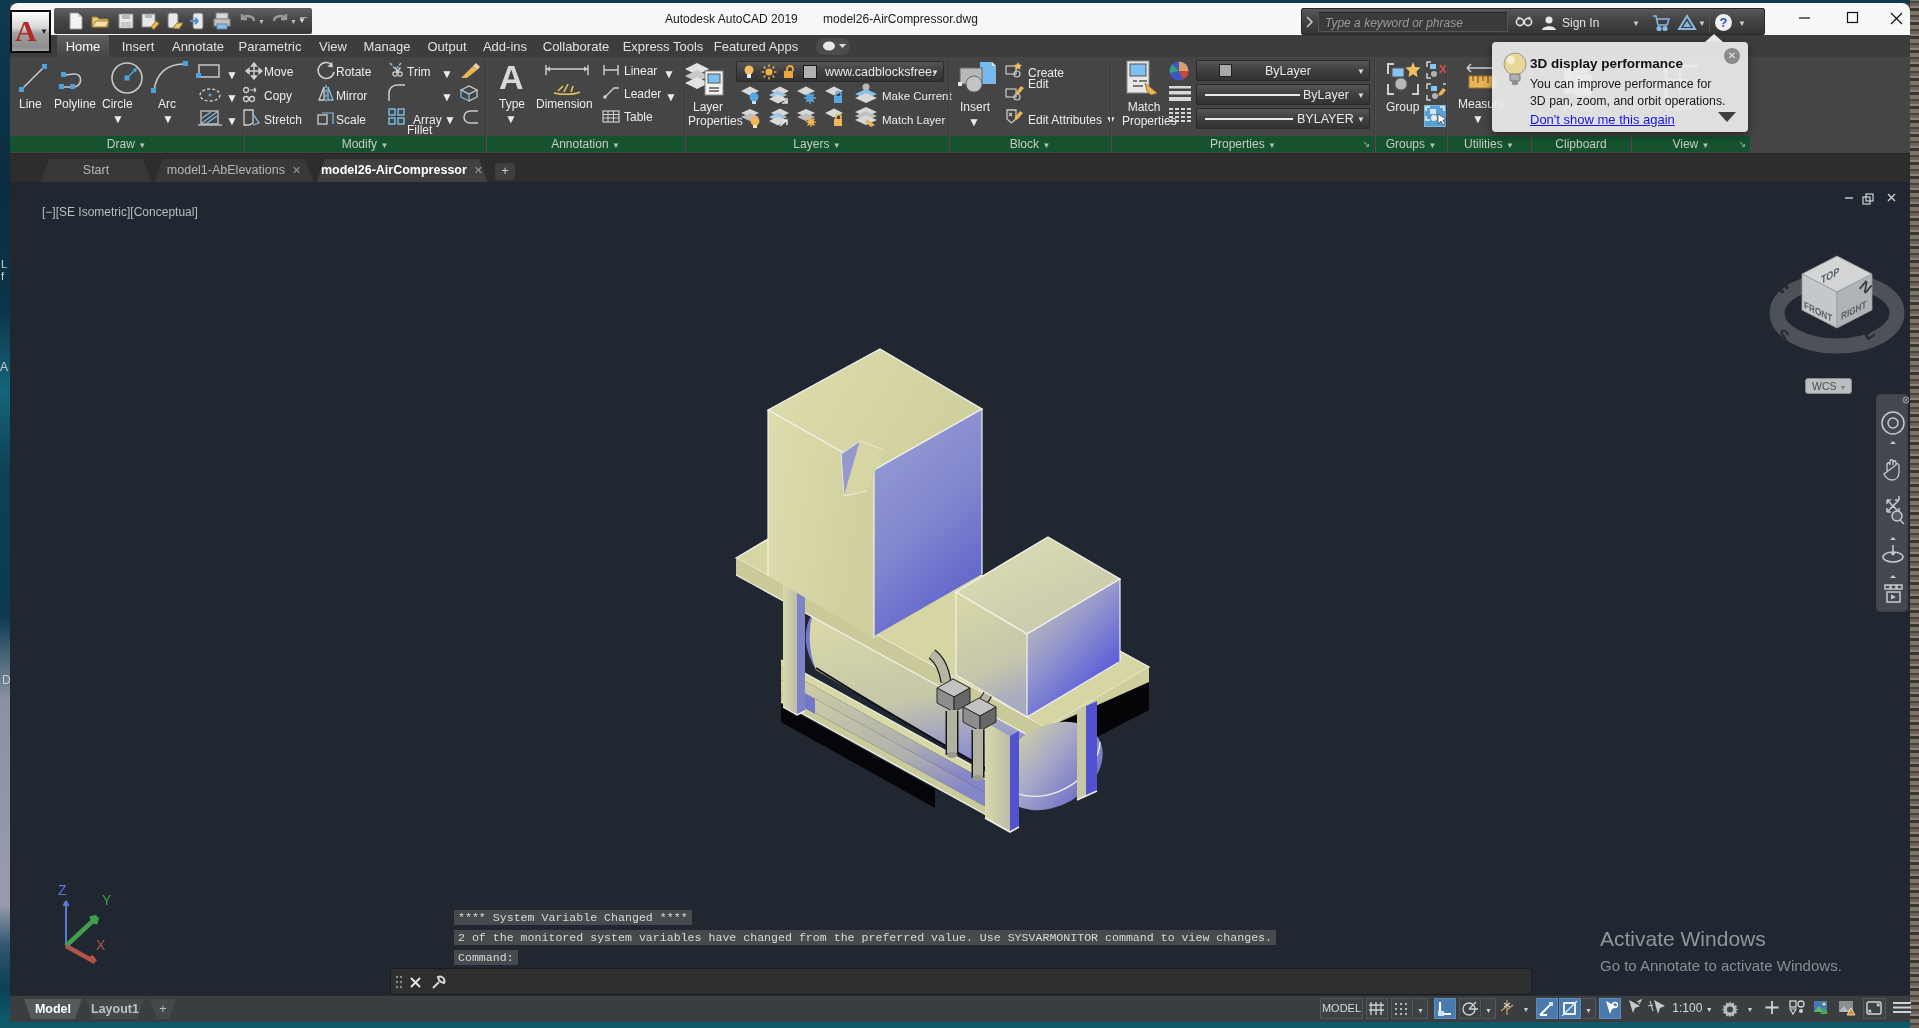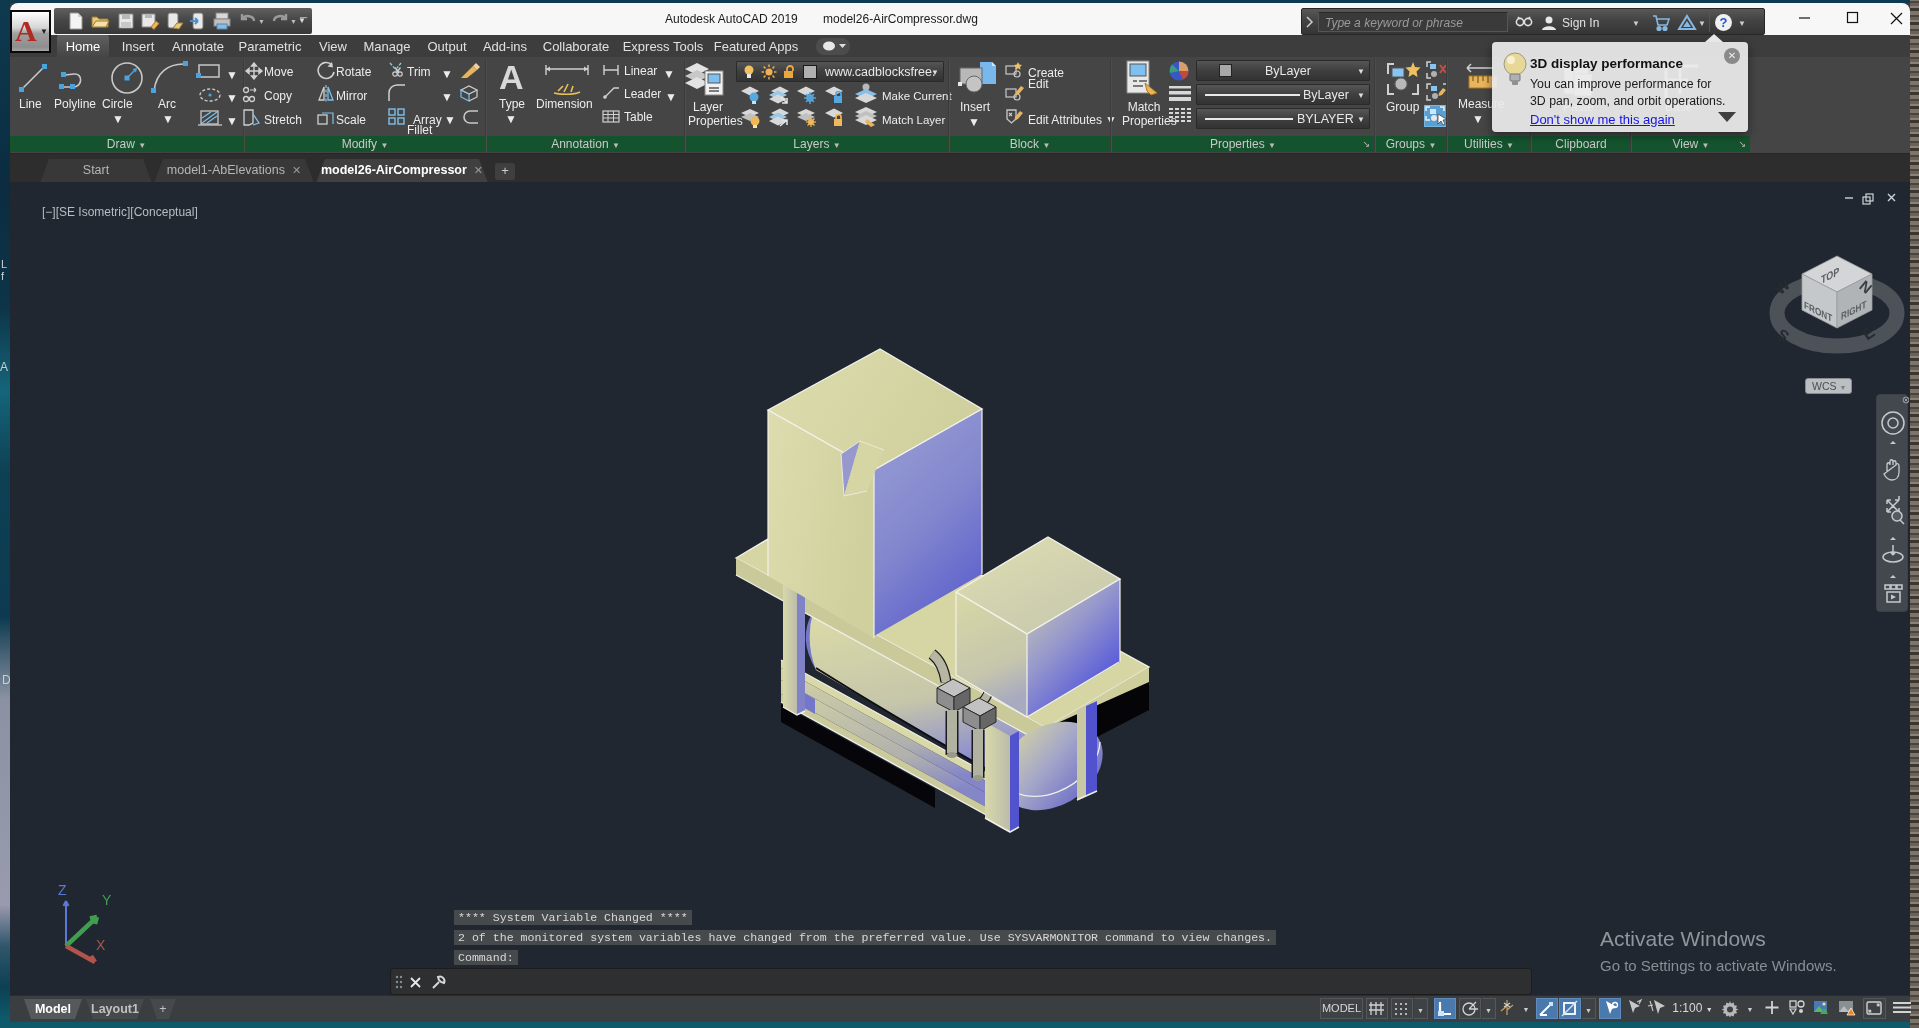--- a/index.html
+++ b/index.html
@@ -794,21 +794,21 @@
         </svg>
       <svg class="abs" style="left:17px;top:6px;" width="16" height="15">
           <path d="M3 3 l9 9 m0 -9 l-9 9" stroke="#e8e8e8" stroke-width="1.8"></path>
         </svg>
       <svg class="abs" style="left:38px;top:4px;" width="19" height="19" viewBox="0 0 19 19">
           <path d="M4 15 L10 9 M9 4 a4.5 4.5 0 0 1 6 6 l-3 -1 l-2 -2 z" stroke="#d8d8d8" stroke-width="2" fill="none"></path>
         </svg>
     </div>
 
     <div class="abs" style="left:1590px;top:745px;font-size:21px;color:#8f969c;">Activate Windows</div>
-    <div class="abs" style="left:1590px;top:775px;font-size:15px;color:#878e94;">Go to Settings to activate Windows.</div>
+    <div class="abs" style="left:1590px;top:775px;font-size:15px;color:#878e94;">Go to Annotate to activate Windows.</div>
 
   </div>
   <div id="statusbar">
 
     <div class="mltab" style="left:14px;width:58px;background:#56595b;color:#fff;font-weight:bold;">Model</div>
     <div class="mltab" style="left:76px;width:58px;font-weight:bold;">Layout1</div>
     <div class="mltab" style="left:140px;width:26px;">+</div>
 
     <div class="sbtn" style="left:1310px;width:43px;font-size:11px;padding-top:3px;">MODEL</div>
     <div class="sbtn" style="left:1356px;width:22px;">

